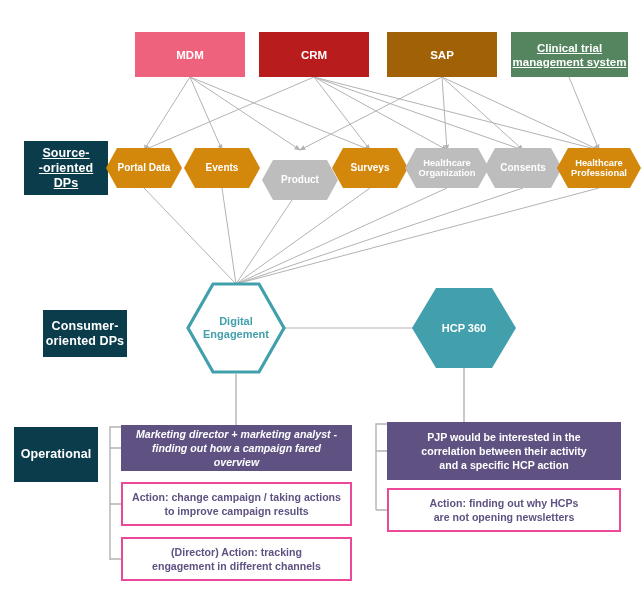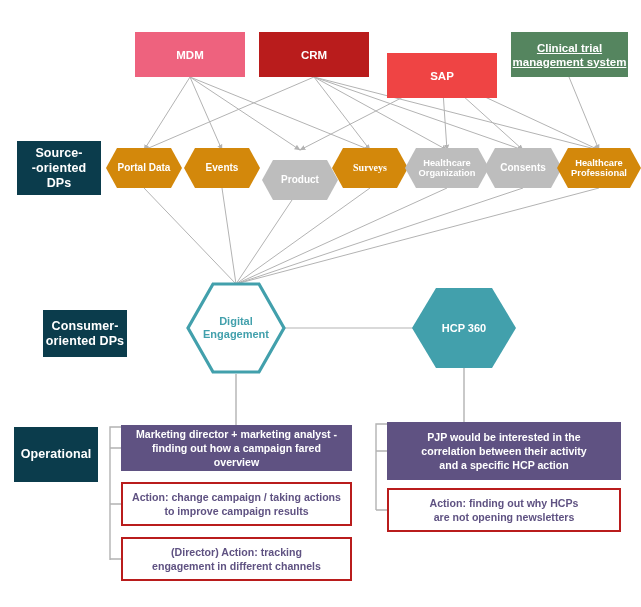--- a/index.html
+++ b/index.html
@@ -28,21 +28,21 @@
   .bighex{position:absolute;}
   .bighex svg{position:absolute;left:0;top:0;}
   .bighex .lbl{position:absolute;left:0;top:0;width:100%;height:100%;display:flex;
                align-items:center;justify-content:center;text-align:center;
                font-weight:bold;font-size:11px;line-height:13px;}
 
   .opbox{position:absolute;display:flex;align-items:center;justify-content:center;
          text-align:center;font-weight:bold;font-size:10.6px;line-height:14px;
          box-sizing:border-box;padding:4px 8px;}
   .opbox.solid{background:#5F5282;color:#ffffff;}
-  .opbox.outline{background:#ffffff;color:#5F5282;border:2px solid #b91c1c;}
+  .opbox.outline{background:#ffffff;color:#5F5282;border:2px solid #ec4899;}
 </style>
 </head>
 <body>
 
 <div id="stage">
 
   <svg class="wires" viewBox="0 0 641 607" xmlns="http://www.w3.org/2000/svg">
     <defs>
       <marker id="ah" markerWidth="7" markerHeight="7" refX="5.4" refY="3" orient="auto" markerUnits="userSpaceOnUse">
         <path d="M0,0.4 L6,3 L0,5.6 z" fill="#B3B3B3"></path>
@@ -73,37 +73,37 @@
         <line x1="523" y1="188" x2="236" y2="284"></line>
         <line x1="599" y1="188" x2="236" y2="284"></line>
         <line x1="285" y1="328" x2="413" y2="328"></line>
       </g>
     <g id="brackets" fill="none" stroke="#B3B3B3" stroke-width="1.4">
         <path d="M236,374 L236,427 L110,427 L110,560 M110,448 L121,448 M110,504 L121,504 M110,559 L121,559"></path>
         <path d="M464,368 L464,424 L376,424 L376,510 M376,451 L387,451 M376,510 L387,510"></path>
       </g>
   </svg>
 
-  <div class="rowlabel" style="left:17px;top:141px;width:84px;height:54px;">
+  <div class="rowlabel" style="left:24px;top:141px;width:84px;height:54px;text-decoration:underline;">
     <span>Source-<br>-oriented<br>DPs</span>
   </div>
   <div class="rowlabel" style="left:14px;top:310px;width:84px;height:47px;margin-left:29px;">
     <span>Consumer-<br>oriented DPs</span>
   </div>
   <div class="rowlabel" style="left:14px;top:427px;width:84px;height:55px;">
     <span>Operational</span>
   </div>
 
   <div class="srcbox" style="left:135px;top:32px;width:110px;height:45px;background:#EE627E;">
     <span>MDM</span>
   </div>
   <div class="srcbox" style="left:259px;top:32px;width:110px;height:45px;background:#b91c1c;">
     <span>CRM</span>
   </div>
-  <div class="srcbox" style="left:387px;top:32px;width:110px;height:45px;background:#ef4444;margin-top:21px;">
+  <div class="srcbox" style="left:387px;top:32px;width:110px;height:45px;background:#a16207;">
     <span>SAP</span>
   </div>
   <div class="srcbox" style="left:511px;top:32px;width:117px;height:45px;background:#55855F;text-decoration:underline;">
     <span>Clinical trial<br>management system</span>
   </div>
 
   <div class="hexwrap" style="left:106px;top:148px;width:76px;height:40px;">
     <svg width="76" height="40" viewBox="0 0 76 40" xmlns="http://www.w3.org/2000/svg">
       <path d="M11,0 L65,0 L76,20 L65,40 L11,40 L0,20 z" fill="#D3880B"></path>
     </svg>
@@ -114,21 +114,21 @@
       <path d="M11,0 L65,0 L76,20 L65,40 L11,40 L0,20 z" fill="#D3880B"></path>
     </svg>
     <div class="hexlabel">Events</div>
   </div>
   <div class="hexwrap" style="left:262px;top:148px;width:76px;height:40px;margin-top:12px;">
     <svg width="76" height="40" viewBox="0 0 76 40" xmlns="http://www.w3.org/2000/svg">
       <path d="M11,0 L65,0 L76,20 L65,40 L11,40 L0,20 z" fill="#BDBDBD"></path>
     </svg>
     <div class="hexlabel">Product</div>
   </div>
-  <div class="hexwrap" style="left:332px;top:148px;width:76px;height:40px;font-family:Liberation Serif, serif;">
+  <div class="hexwrap" style="left:332px;top:148px;width:76px;height:40px;">
     <svg width="76" height="40" viewBox="0 0 76 40" xmlns="http://www.w3.org/2000/svg">
       <path d="M11,0 L65,0 L76,20 L65,40 L11,40 L0,20 z" fill="#D3880B"></path>
     </svg>
     <div class="hexlabel">Surveys</div>
   </div>
   <div class="hexwrap" style="left:405px;top:148px;width:84px;height:40px;">
     <svg width="84" height="40" viewBox="0 0 84 40" xmlns="http://www.w3.org/2000/svg">
       <path d="M11,0 L73,0 L84,20 L73,40 L11,40 L0,20 z" fill="#BDBDBD"></path>
     </svg>
     <div class="hexlabel small">Healthcare<br>Organization</div>
@@ -152,21 +152,21 @@
     </svg>
     <div class="lbl" style="color:#42A0AC;">Digital<br>Engagement</div>
   </div>
   <div class="bighex" style="left:412px;top:288px;width:104px;height:80px;">
     <svg width="104" height="80" viewBox="0 0 104 80" xmlns="http://www.w3.org/2000/svg">
       <path d="M24,0 L80,0 L104,40 L80,80 L24,80 L0,40 z" fill="#42A0AC"></path>
     </svg>
     <div class="lbl" style="color:#FFFFFF;">HCP 360</div>
   </div>
 
-  <div class="opbox solid" style="left:121px;top:425px;width:231px;height:46px;">
+  <div class="opbox solid" style="left:121px;top:425px;width:231px;height:46px;font-style:italic;">
     <span>Marketing director + marketing analyst -<br>finding out how a campaign fared overview</span>
   </div>
   <div class="opbox outline" style="left:121px;top:482px;width:231px;height:44px;">
     <span>Action: change campaign / taking actions<br>to improve campaign results</span>
   </div>
   <div class="opbox outline" style="left:121px;top:537px;width:231px;height:44px;">
     <span>(Director) Action: tracking<br>engagement in different channels</span>
   </div>
 
   <div class="opbox solid" style="left:387px;top:422px;width:234px;height:58px;">

